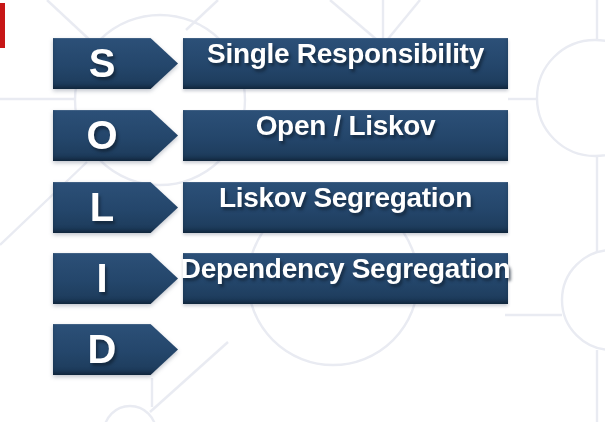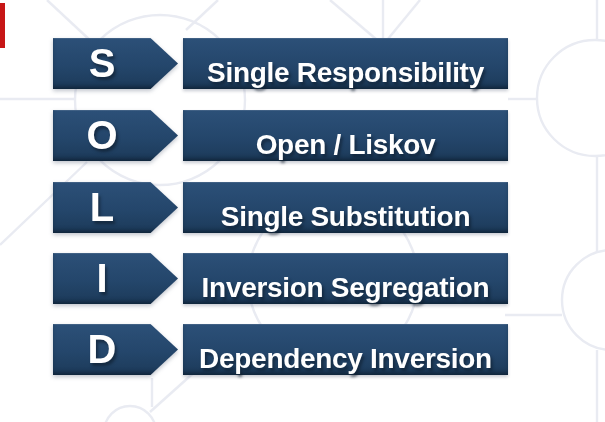--- a/index.html
+++ b/index.html
@@ -30,21 +30,21 @@
     padding-right:27px;box-sizing:border-box;
   }
   .letter{
     color:#fff;font-weight:bold;font-size:40px;line-height:51px;
     text-shadow:2px 3px 3px rgba(13,26,42,.6);
   }
   .bar{
     position:absolute;left:130px;top:0;width:325px;height:51px;
     background:linear-gradient(180deg,var(--navy-l,#2C5078) 0%,var(--navy,#24466B) 55%,var(--navy-d,#1C3A59) 100%);
     box-shadow:inset 0 -4px 5px -2px rgba(8,20,34,.65), inset 0 1px 0 rgba(255,255,255,.10), 0 2px 3px rgba(90,100,120,.33);
-    display:flex;align-items:flex-end;justify-content:center;
+    display:flex;align-items:flex-start;justify-content:center;
   }
   .label{
     color:#fff;font-weight:bold;font-size:28px;letter-spacing:-0.3px;
     text-shadow:2px 3px 3px rgba(13,26,42,.6);
     white-space:nowrap;
   }
 </style>
 </head>
 <body>
 
@@ -96,39 +96,36 @@
     </div>
   </div>
 
   <div class="row r2">
     <div class="pent-wrap">
       <div class="pentagon">
         <span class="letter">L</span>
       </div>
     </div>
     <div class="bar">
-      <span class="label">Single Substitution</span>
+      <span class="label">Liskov Segregation</span>
     </div>
   </div>
 
   <div class="row r3">
     <div class="pent-wrap">
       <div class="pentagon">
         <span class="letter">I</span>
       </div>
     </div>
     <div class="bar">
-      <span class="label">Inversion Segregation</span>
+      <span class="label">Dependency Segregation</span>
     </div>
   </div>
 
   <div class="row r4">
     <div class="pent-wrap">
       <div class="pentagon">
         <span class="letter">D</span>
       </div>
     </div>
-    <div class="bar">
-      <span class="label">Dependency Inversion</span>
-    </div>
   </div>
 
 </div>
 
 </body></html>

